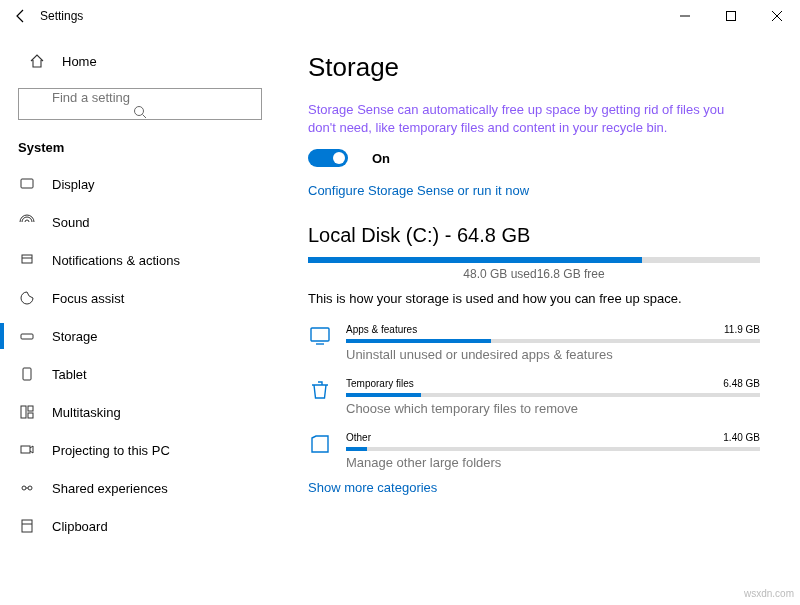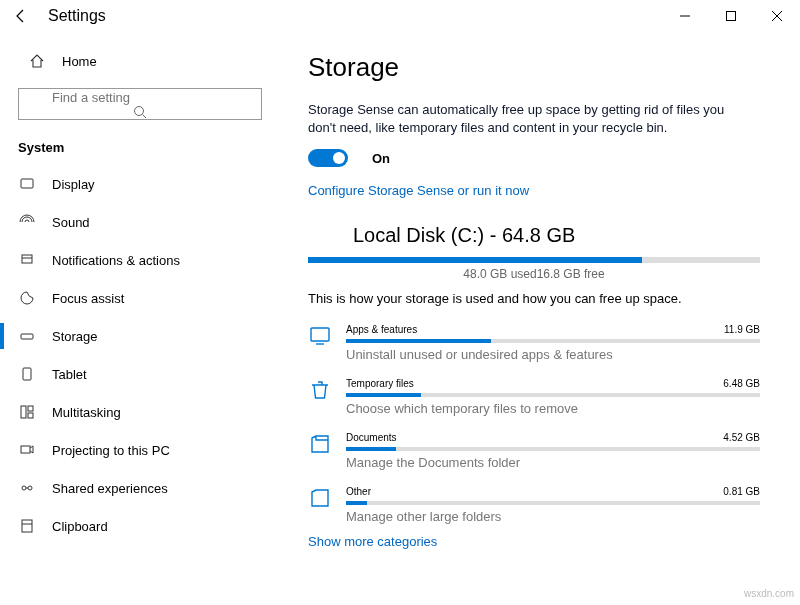--- a/index.html
+++ b/index.html
@@ -1,40 +1,40 @@
 <!DOCTYPE html>
 <html><head>
   <meta charset="utf-8">
   <style>
     * { margin: 0; padding: 0; box-sizing: border-box; font-family: "Segoe UI", Arial, sans-serif; }
     body { width: 800px; height: 605px; background: #fff; overflow: hidden; position: relative; font-size: 13px; color: #000; }
     .titlebar { height: 32px; display: flex; align-items: center; padding-left: 6px; }
     .titlebar .back { width: 30px; height: 32px; display: flex; align-items: center; justify-content: center; cursor: pointer; }
-    .titlebar .title { margin-left: 12px; font-size: 16px; }
+    .titlebar .title { margin-left: 4px; font-size: 12px; }
     .winctrls { position: absolute; right: 0; top: 0; display: flex; }
     .winctrls > div { width: 46px; height: 32px; display: flex; align-items: center; justify-content: center; cursor: pointer; }
     .layout { display: flex; height: calc(100% - 32px); }
     .sidebar { width: 280px; padding: 10px 0 0 0; overflow-y: auto; }
     .side-pad { padding-left: 28px; padding-right: 18px; }
     .home-row { display: flex; align-items: center; height: 38px; gap: 16px; cursor: pointer; }
     .home-row .ico { width: 18px; display:flex; align-items:center; justify-content:center; }
     .searchbox { margin: 8px 18px 14px 18px; height: 32px; border: 1px solid #999; display: flex; align-items: center; padding: 0 8px; flex-direction: column; }
     .searchbox input { flex: 1; border: none; outline: none; font-size: 13px; background: transparent; }
     .grouplabel { padding: 6px 18px 10px 18px; font-size: 13px; font-weight: 600; }
     .navitem { display: flex; align-items: center; height: 38px; padding-left: 18px; gap: 16px; cursor: pointer; position: relative; text-align: center; }
     .navitem .ico { width: 18px; display:flex; align-items:center; justify-content:center; color:#333; }
     .navitem.selected::before { content:""; position:absolute; left:0; top:6px; bottom:6px; width:4px; background:#0078D4; }
     .content { flex:1; padding: 20px 40px 10px 28px; overflow-y:auto; }
     h1 { font-weight: 400; font-size: 26px; margin-bottom: 18px; }
-    .desc { font-size: 13px; color:#0f172a; max-width: 420px; line-height: 1.4; margin-bottom: 12px; }
+    .desc { font-size: 13px; color:#8b5cf6; max-width: 420px; line-height: 1.4; margin-bottom: 12px; }
     .toggle-row { display:flex; align-items:center; gap: 24px; margin-bottom: 16px; font-weight: bold; }
     .toggle { width: 40px; height: 18px; border-radius: 10px; background:#0078D4; position:relative; cursor:pointer; }
     .toggle .knob { position:absolute; right:3px; top:3px; width:12px; height:12px; border-radius:50%; background:#fff; }
     .link { color:#0067C0; font-size: 13px; cursor:pointer; margin-bottom: 26px; display:inline-block; }
-    .diskhead { font-size: 20px; font-weight: 400; margin-bottom: 10px; margin-left: 45px; }
+    .diskhead { font-size: 20px; font-weight: 400; margin-bottom: 10px; }
     .diskbar { height: 6px; background:#ddd; position:relative; margin-bottom:4px; }
     .diskbar .fill { position:absolute; left:0; top:0; bottom:0; background:#0078D4; }
     .diskstats { display:flex; justify-content:center; font-size:12px; color:#666; margin-bottom:10px; }
     .usage-desc { font-size:13px; margin-bottom: 12px; }
     .category { display:flex; align-items:flex-start; gap:14px; padding: 6px 0 10px 0; cursor:pointer; }
     .category .caticon { width:24px; height:24px; display:flex; align-items:center; justify-content:center; color:#0078D4; }
     .category .catbody { flex:1; }
     .catline1 { display:flex; justify-content:space-between; font-size:10px; margin-bottom:4px; }
     .catbar { height:4px; background:#ddd; position:relative; margin-bottom:4px; }
     .catbar .fill { position:absolute; left:0; top:0; bottom:0; background:#0078D4; }
@@ -233,44 +233,27 @@
             </div>
             <div class="catbar">
               <div class="fill" style="width:18%"></div>
             </div>
             <div class="cathint">Choose which temporary files to remove</div>
           </div>
         </div>
         <div class="category">
           <div class="caticon">
             <svg width="24" height="24" viewBox="0 0 24 24">
-              <path d="M4 6l4-2h12v16H4z M8 4v4h12" stroke="#0078D4" fill="none" stroke-width="1.4"></path>
-            </svg>
-          </div>
-          <div class="catbody">
-            <div class="catline1">
-              <span>Documents</span>
-              <span>4.52 GB</span>
-            </div>
-            <div class="catbar">
-              <div class="fill" style="width:12%"></div>
-            </div>
-            <div class="cathint">Manage the Documents folder</div>
-          </div>
-        </div>
-        <div class="category">
-          <div class="caticon">
-            <svg width="24" height="24" viewBox="0 0 24 24">
               <path d="M4 6l4-2h12v16H4z" stroke="#0078D4" fill="none" stroke-width="1.4"></path>
             </svg>
           </div>
           <div class="catbody">
             <div class="catline1">
               <span>Other</span>
-              <span>0.81 GB</span>
+              <span>1.40 GB</span>
             </div>
             <div class="catbar">
               <div class="fill" style="width:5%"></div>
             </div>
             <div class="cathint">Manage other large folders</div>
           </div>
         </div>
       </div>
 
     <span class="link">Show more categories</span>

